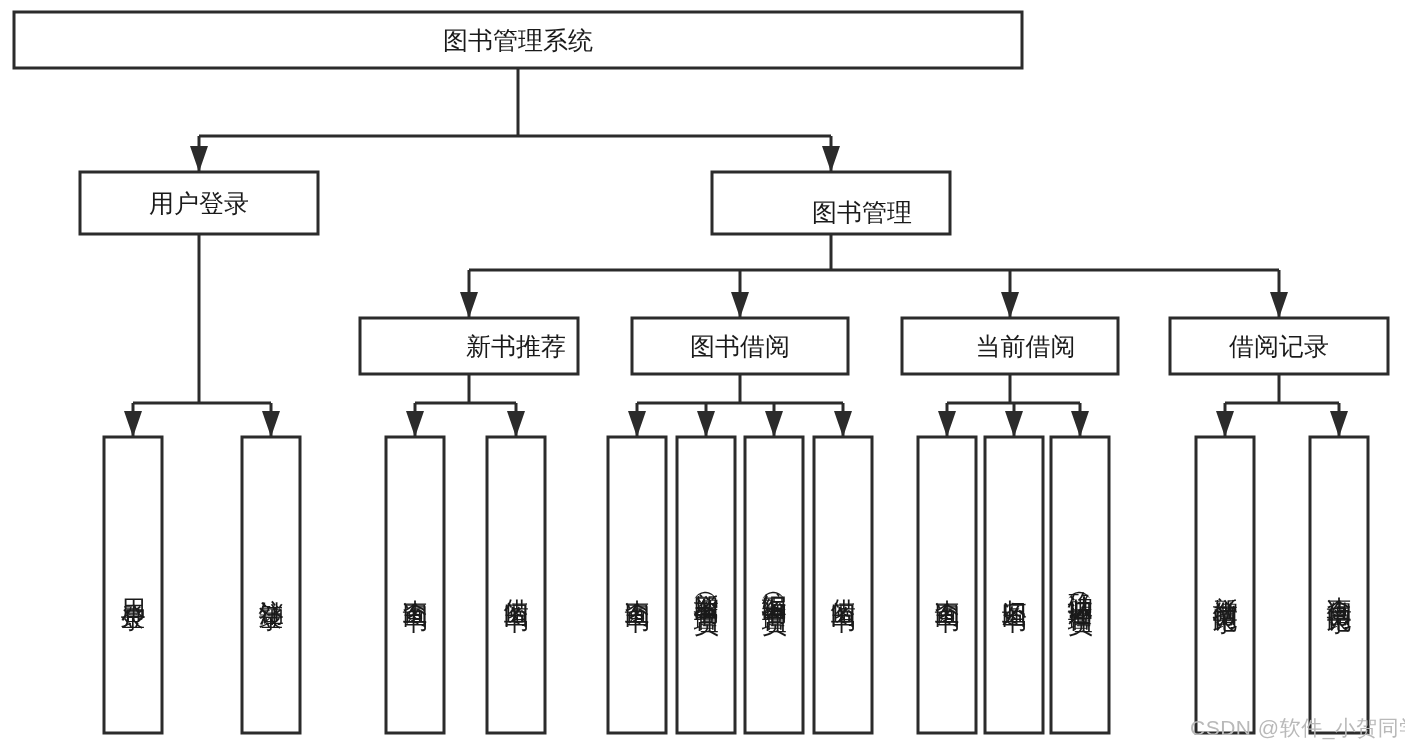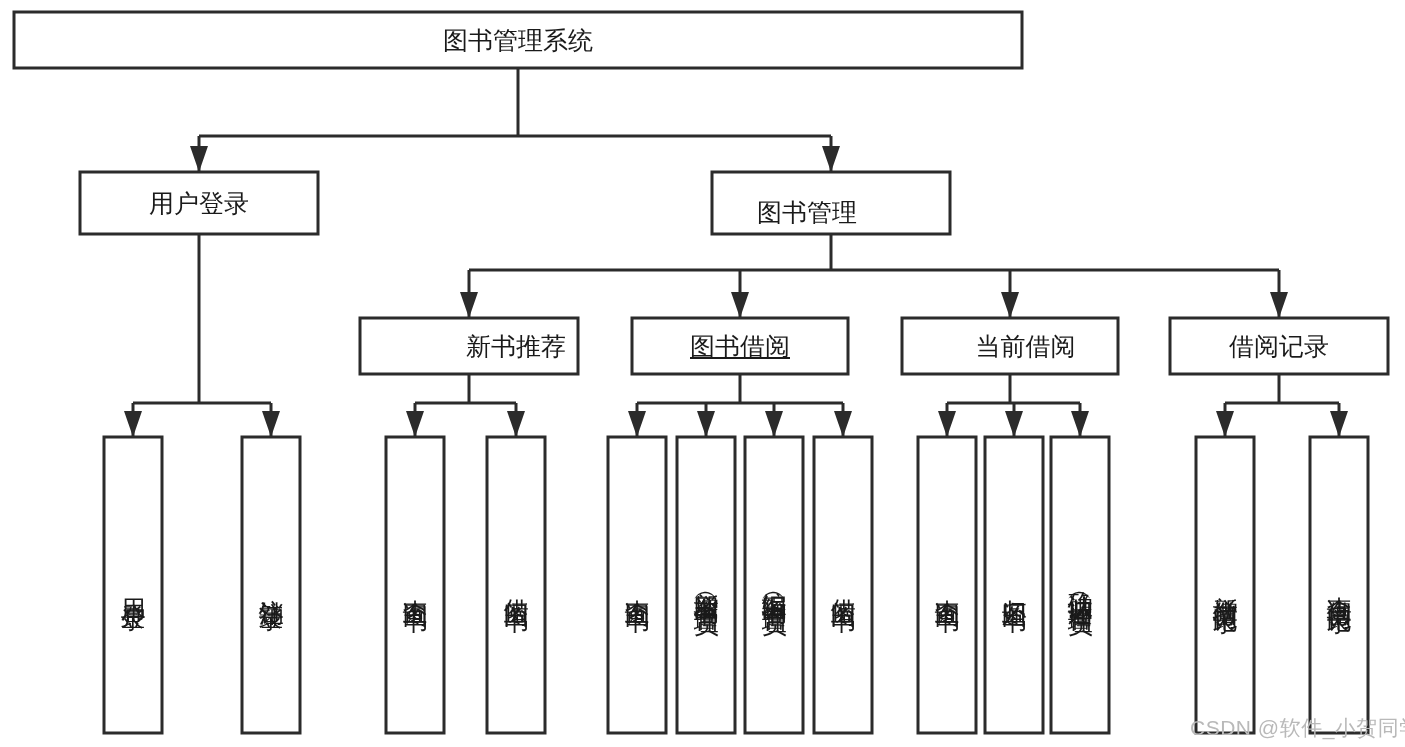--- a/index.html
+++ b/index.html
@@ -150,23 +150,23 @@
         <rect x="985" y="437" width="58" height="296" class="node-box"></rect>
         <rect x="1051" y="437" width="58" height="296" class="node-box"></rect>
         <rect x="1196" y="437" width="58" height="296" class="node-box"></rect>
         <rect x="1310" y="437" width="58" height="296" class="node-box"></rect>
       </g>
   </svg>
 
   <div id="labels">
       <div class="node-label horizontal" style="left: 14px; top: 12px; width: 1008px; height: 56px;">图书管理系统</div>
       <div class="node-label horizontal" style="left: 80px; top: 172px; width: 238px; height: 62px;">用户登录</div>
-      <div class="node-label horizontal" style="left: 688px; top: 172px; width: 238px; height: 80px;">图书管理</div>
+      <div class="node-label horizontal" style="left: 743px; top: 172px; width: 238px; height: 80px;">图书管理</div>
       <div class="node-label horizontal" style="left: 360px; top: 318px; width: 218px; height: 56px; padding-left: 47px;">新书推荐</div>
-      <div class="node-label horizontal" style="left: 632px; top: 318px; width: 216px; height: 56px; text-decoration: underline;">图书借阅</div>
+      <div class="node-label horizontal" style="left: 632px; top: 318px; width: 216px; height: 56px;">图书借阅</div>
       <div class="node-label horizontal" style="left: 902px; top: 318px; width: 247px; height: 56px;">当前借阅</div>
       <div class="node-label horizontal" style="left: 1170px; top: 318px; width: 218px; height: 56px; text-align: right;">借阅记录</div>
       <div class="node-label vertical" style="left: 104px; top: 437px; width: 58px; height: 296px;">用户登录</div>
       <div class="node-label vertical" style="left: 242px; top: 437px; width: 58px; height: 296px;">注销登录</div>
       <div class="node-label vertical" style="left: 386px; top: 437px; width: 58px; height: 296px;">查询图书</div>
       <div class="node-label vertical" style="left: 487px; top: 437px; width: 58px; height: 296px;">借阅图书</div>
       <div class="node-label vertical" style="left: 608px; top: 437px; width: 58px; height: 296px;">查询图书</div>
       <div class="node-label vertical" style="left: 677px; top: 437px; width: 58px; height: 296px;">新增图书（管理员）</div>
       <div class="node-label vertical" style="left: 745px; top: 437px; width: 58px; height: 296px;">编辑图书（管理员）</div>
       <div class="node-label vertical" style="left: 814px; top: 437px; width: 58px; height: 296px;">借阅图书</div>

